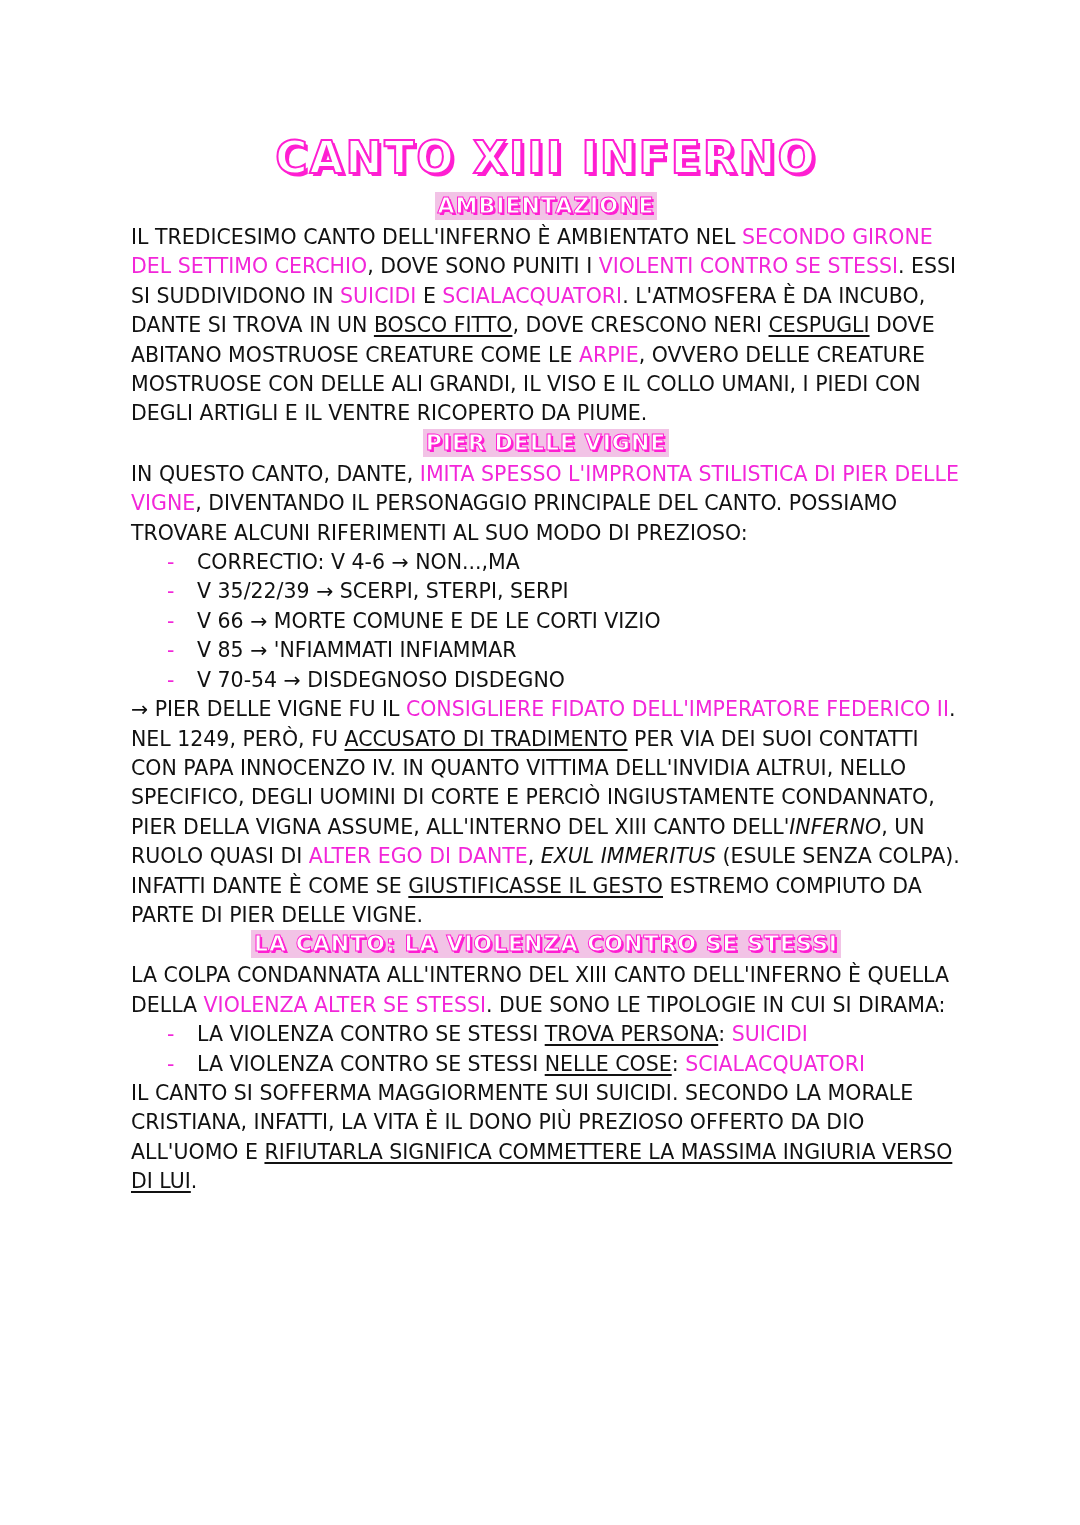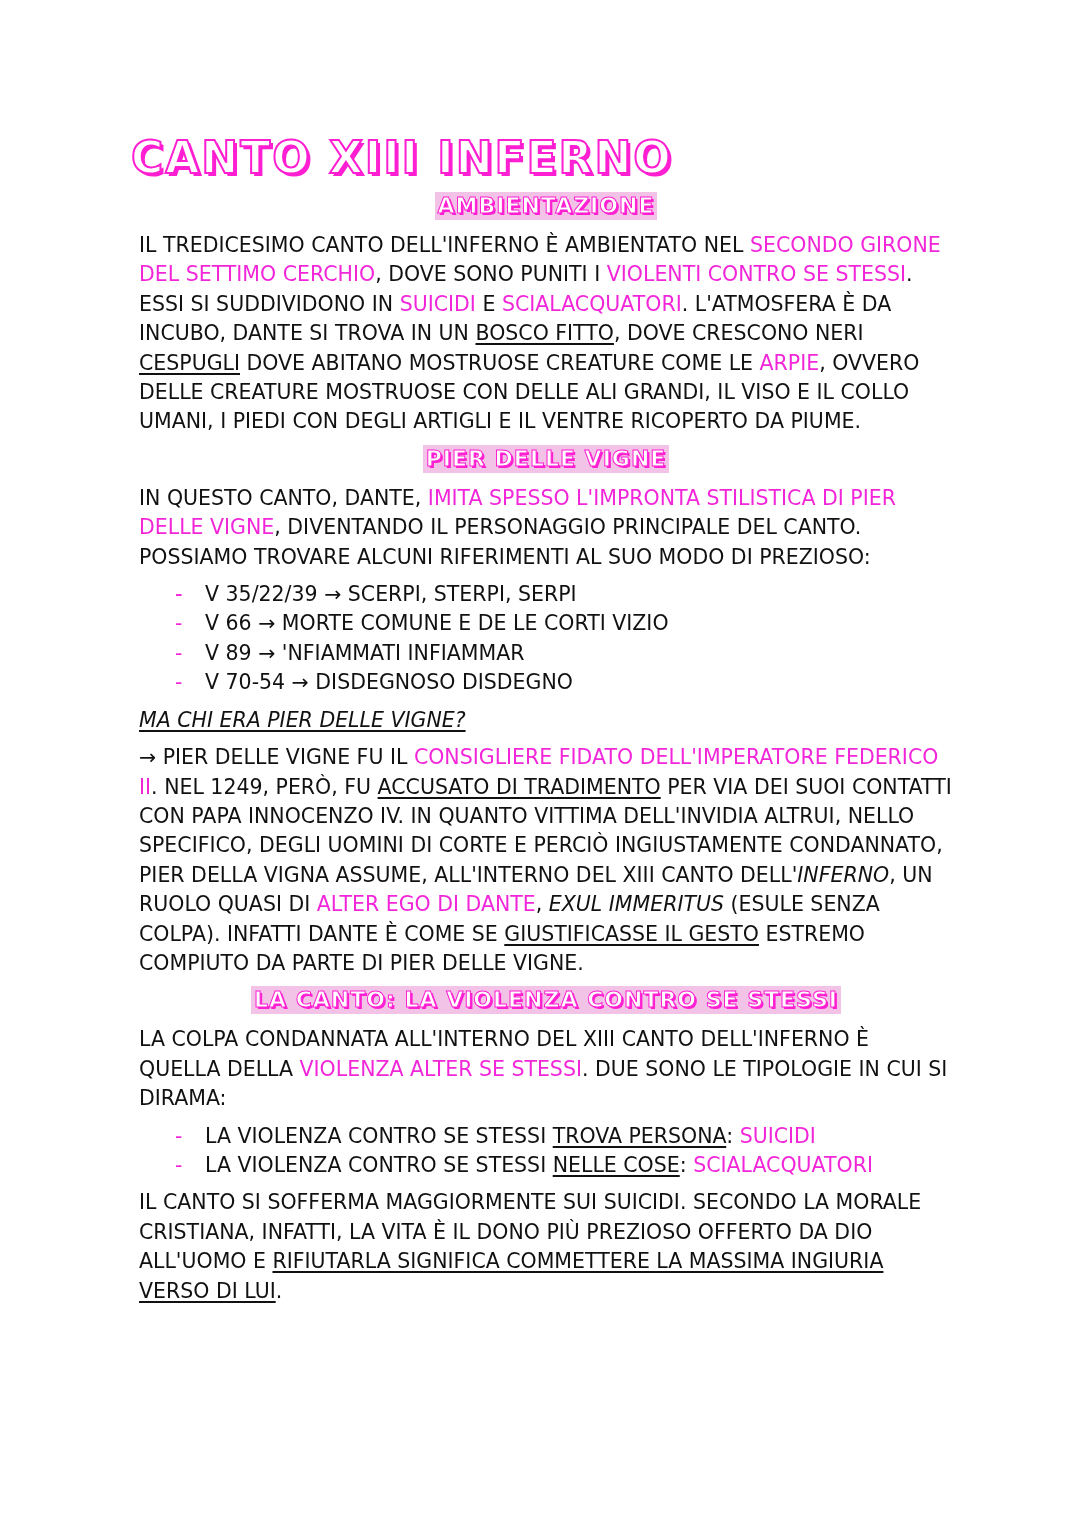--- a/index.html
+++ b/index.html
@@ -15,21 +15,21 @@
       font-family: "DejaVu Sans", sans-serif;
       color: #111111;
     }
     .page {
       position: absolute;
       left: 131px;
       top: 130px;
       width: 830px;
     }
     .title {
-      text-align: left;
+      text-align: center;
       font-family: "DejaVu Sans", sans-serif;
       font-weight: bold;
       font-size: 44px;
       letter-spacing: 2px;
       color: #ffffff;
       -webkit-text-stroke: 2px #ff1fd2;
       text-shadow: 3px 3px 0 #ff1fd2;
       margin: 0 0 6px 0;
       line-height: 56px;
     }
@@ -45,21 +45,21 @@
       font-weight: bold;
       font-size: 22px;
       letter-spacing: 1px;
       color: #ffffff;
       -webkit-text-stroke: 1px #ff1fd2;
       text-shadow: 2px 2px 0 #ff1fd2;
       padding: 0 3px;
       line-height: 28px;
     }
     p, ul {
-      margin: 8px;
+      margin: 0;
       font-size: 20.5px;
       line-height: 29.4px;
       font-variant: small-caps;
     }
     .pink { color: #f226d9; }
     .u { text-decoration: underline; text-decoration-thickness: 2px; text-underline-offset: 3px; }
     .i { font-style: italic; }
     ul {
       list-style: none;
       padding-left: 36px;
@@ -83,27 +83,26 @@
   <div class="section-head">
     <span>AMBIENTAZIONE</span>
   </div>
   <p><span>IL TREDICESIMO CANTO DELL'INFERNO È AMBIENTATO NEL </span><span class="pink">SECONDO GIRONE DEL SETTIMO CERCHIO</span><span>, DOVE SONO PUNITI I </span><span class="pink">VIOLENTI CONTRO SE STESSI</span><span>. ESSI SI SUDDIVIDONO IN </span><span class="pink">SUICIDI</span><span> E </span><span class="pink">SCIALACQUATORI</span><span>. L'ATMOSFERA È DA INCUBO, DANTE SI TROVA IN UN </span><span class="u">BOSCO FITTO</span><span>, DOVE CRESCONO NERI </span><span class="u">CESPUGLI</span><span> DOVE ABITANO MOSTRUOSE CREATURE COME LE </span><span class="pink">ARPIE</span><span>, OVVERO DELLE CREATURE MOSTRUOSE CON DELLE ALI GRANDI, IL VISO E IL COLLO UMANI, I PIEDI CON DEGLI ARTIGLI E IL VENTRE RICOPERTO DA PIUME.</span></p>
 
   <div class="section-head">
     <span>PIER DELLE VIGNE</span>
   </div>
   <p><span>IN QUESTO CANTO, DANTE, </span><span class="pink">IMITA SPESSO L'IMPRONTA STILISTICA DI PIER DELLE VIGNE</span><span>, DIVENTANDO IL PERSONAGGIO PRINCIPALE DEL CANTO. POSSIAMO TROVARE ALCUNI RIFERIMENTI AL SUO MODO DI PREZIOSO:</span></p>
   <ul>
-    <li><span class="dash">-</span></li>
+    <li><span class="dash">-</span><span>CORRECTIO: V 4-6 → NON...,MA</span></li>
     <li><span class="dash">-</span><span>V 35/22/39 → SCERPI, STERPI, SERPI</span></li>
     <li><span class="dash">-</span><span>V 66 → MORTE COMUNE E DE LE CORTI VIZIO</span></li>
-    <li><span class="dash">-</span><span>V 89 → 'NFIAMMATI INFIAMMAR</span></li>
+    <li><span class="dash">-</span><span>V 85 → 'NFIAMMATI INFIAMMAR</span></li>
     <li><span class="dash">-</span><span>V 70-54 → DISDEGNOSO DISDEGNO</span></li>
   </ul>
-  <p><span class="u i">MA CHI ERA PIER DELLE VIGNE?</span></p>
   <p><span>→ PIER DELLE VIGNE FU IL </span><span class="pink">CONSIGLIERE FIDATO DELL'IMPERATORE FEDERICO II</span><span>. NEL 1249, PERÒ, FU </span><span class="u">ACCUSATO DI TRADIMENTO</span><span> PER VIA DEI SUOI CONTATTI CON PAPA INNOCENZO IV. IN QUANTO VITTIMA DELL'INVIDIA ALTRUI, NELLO SPECIFICO, DEGLI UOMINI DI CORTE E PERCIÒ INGIUSTAMENTE CONDANNATO, PIER DELLA VIGNA ASSUME, ALL'INTERNO DEL XIII CANTO DELL'</span><span class="i">INFERNO</span><span>, UN RUOLO QUASI DI </span><span class="pink">ALTER EGO DI DANTE</span><span>, </span><span class="i">EXUL IMMERITUS</span><span> (ESULE SENZA COLPA). INFATTI DANTE È COME SE </span><span class="u">GIUSTIFICASSE IL GESTO</span><span> ESTREMO COMPIUTO DA PARTE DI PIER DELLE VIGNE.</span></p>
 
   <div class="section-head">
     <span>LA CANTO: LA VIOLENZA CONTRO SE STESSI</span>
   </div>
   <p><span>LA COLPA CONDANNATA ALL'INTERNO DEL XIII CANTO DELL'INFERNO È QUELLA DELLA </span><span class="pink">VIOLENZA ALTER SE STESSI</span><span>. DUE SONO LE TIPOLOGIE IN CUI SI DIRAMA:</span></p>
   <ul>
     <li><span class="dash">-</span><span>LA VIOLENZA CONTRO SE STESSI </span><span class="u">TROVA PERSONA</span><span>: </span><span class="pink">SUICIDI</span></li>
     <li><span class="dash">-</span><span>LA VIOLENZA CONTRO SE STESSI </span><span class="u">NELLE COSE</span><span>: </span><span class="pink">SCIALACQUATORI</span></li>
   </ul>

